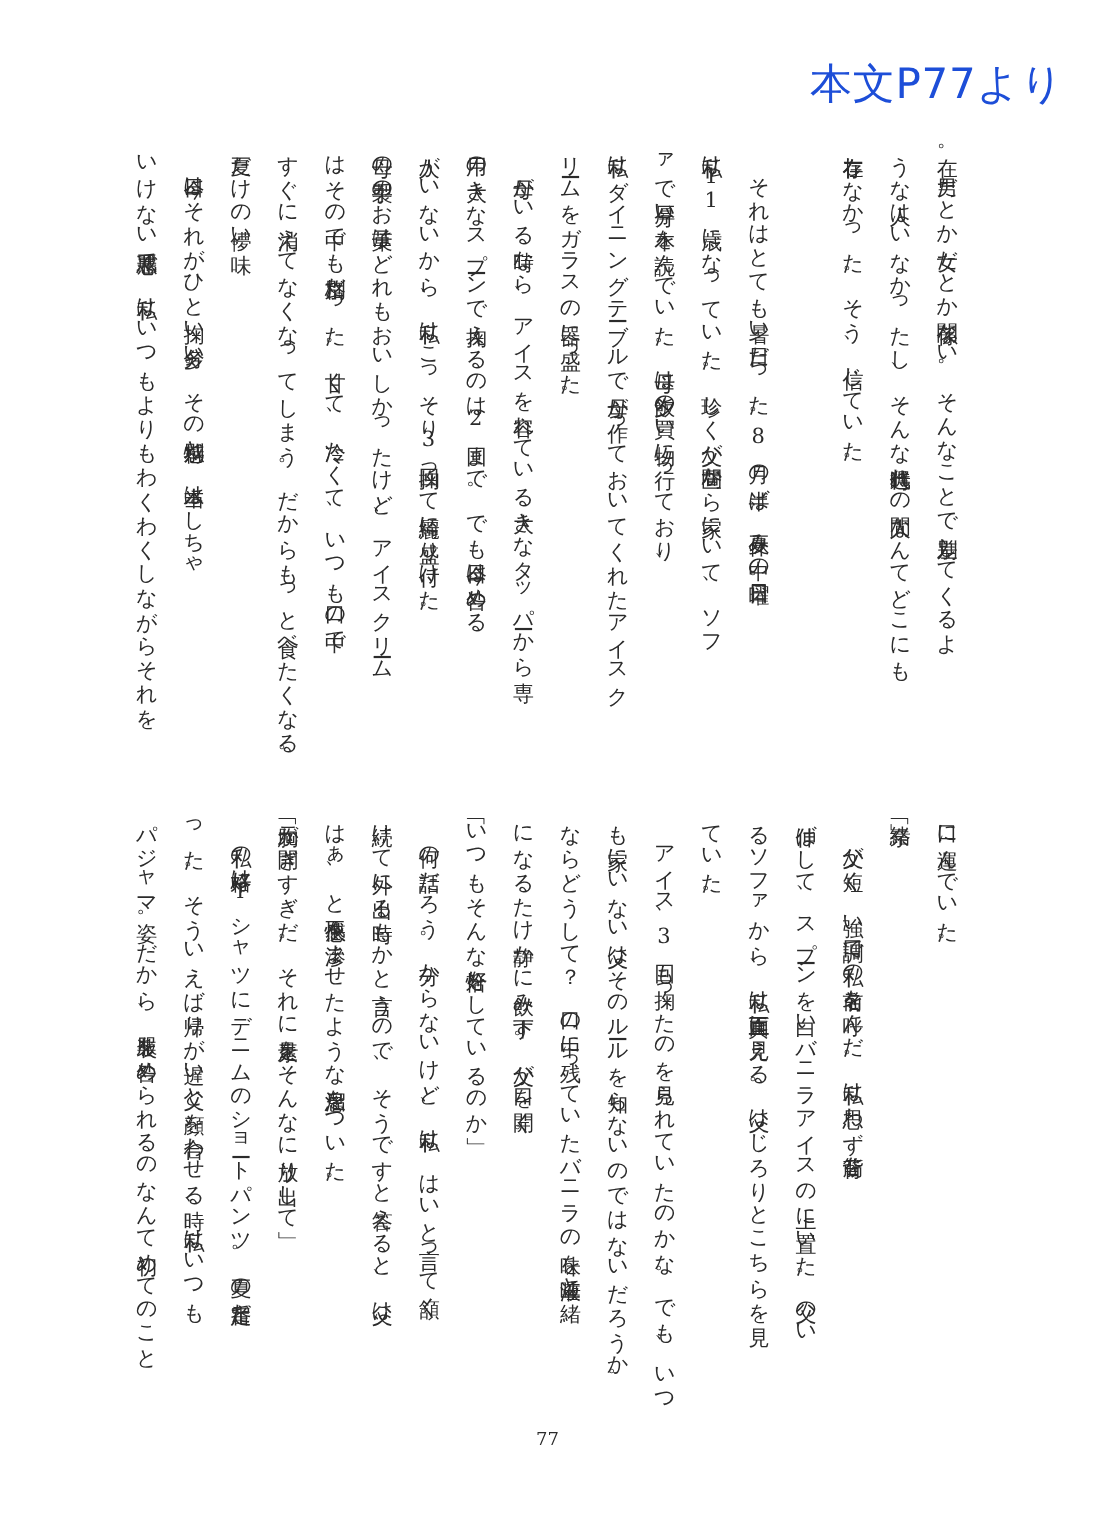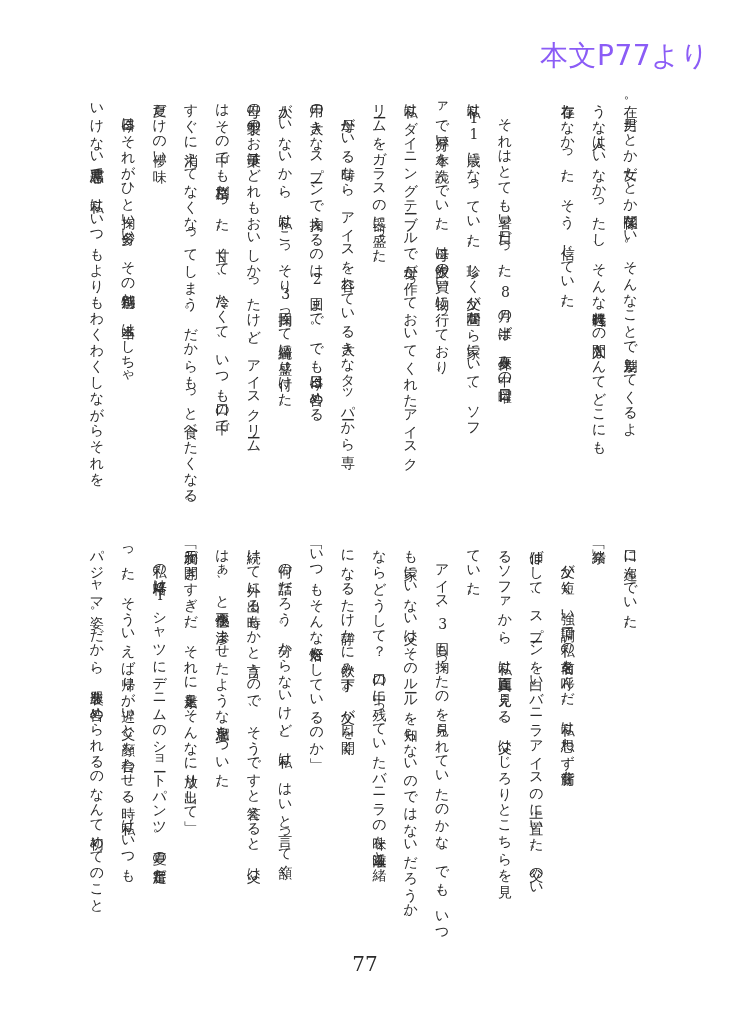--- a/index.html
+++ b/index.html
@@ -13,21 +13,21 @@
       height: 1024px;
       overflow: hidden;
     }
     .title {
       position: absolute;
       left: 540px;
       top: 36px;
       font-family: "DejaVu Sans", "Liberation Sans", sans-serif;
       font-size: 28px;
       line-height: 40px;
-      color: #8b5cf6;
+      color: #1d4ed8;
       white-space: nowrap;
       letter-spacing: 0.5px;
     }
     .text-block {
       position: absolute;
       left: 80px;
       width: 566px;
       height: 410px;
       writing-mode: vertical-rl;
       text-orientation: upright;
@@ -45,21 +45,21 @@
       white-space: nowrap;
       overflow: visible;
     }
     .page-number {
       position: absolute;
       left: 0;
       width: 730px;
       top: 952px;
       text-align: center;
       font-family: "DejaVu Serif", "Liberation Serif", serif;
-      font-size: 20px;
+      font-size: 12px;
       color: #2b2b2b;
     }
   </style>
 </head>
 <body>
 
 <div class="title">本文P77より</div>
 
 <div class="text-block top">
   <div class="col">在。男だとか女だとか関係ない。そんなことで差別してくるよ</div>

